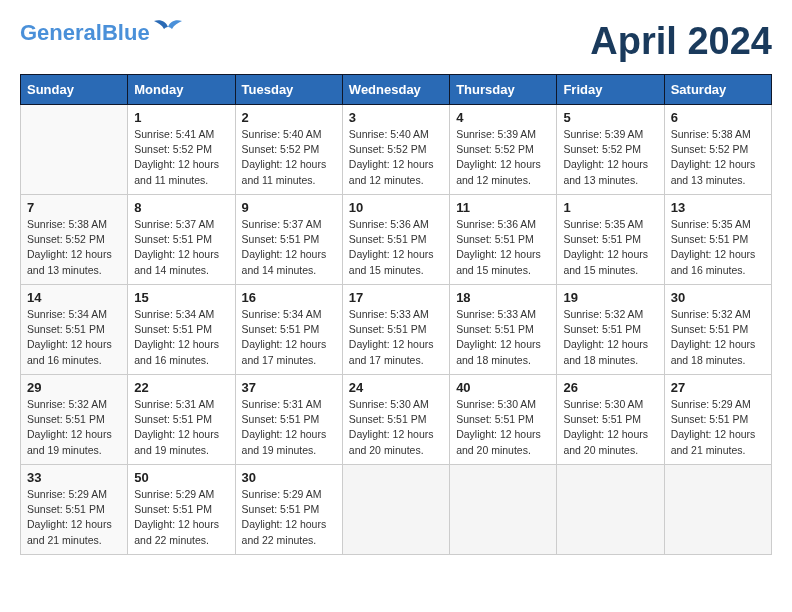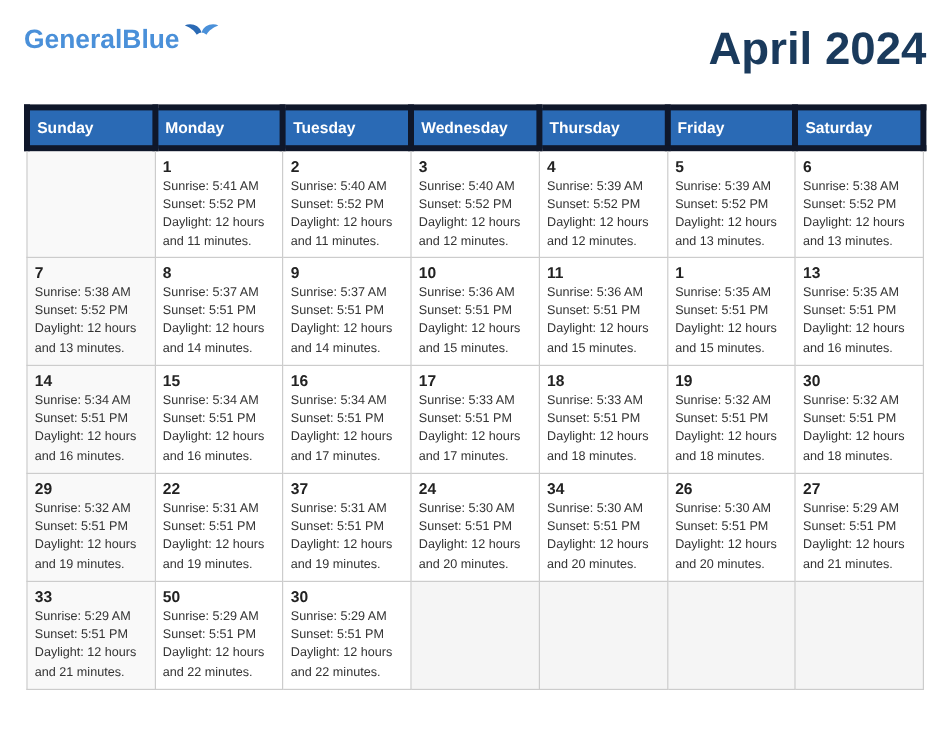--- a/index.html
+++ b/index.html
@@ -7,21 +7,21 @@
       font-family: Arial, sans-serif;
       background: #fff;
       width: 792px;
       min-height: 612px;
       padding: 20px;
     }
     .header {
       display: flex;
       justify-content: space-between;
       align-items: flex-start;
-      margin-bottom: 24px;
+      margin-bottom: 11px;
     }
     .logo {
       display: flex;
       flex-direction: column;
       align-items: flex-start;
     }
     .logo-text {
       font-size: 22px;
       font-weight: bold;
       color: #1a3a5c;
@@ -47,21 +47,21 @@
       border-collapse: collapse;
       font-size: 11px;
     }
     .calendar th {
       background-color: #2a6ab5;
       color: white;
       padding: 7px 6px;
       text-align: left;
       font-size: 13px;
       font-weight: bold;
-      border: 5px solid #0f172a;
+      border: 1px solid #0f172a;
     }
     .calendar td {
       border: 1px solid #ccc;
       padding: 5px 6px;
       vertical-align: top;
       width: 107px;
       height: 90px;
       background: #fff;
     }
     .calendar td.empty {
@@ -285,21 +285,21 @@
 and 19 minutes.</div>
         </td>
         <td>
           <div class="day-num">24</div>
           <div class="day-info" style="white-space: pre-line;">Sunrise: 5:30 AM
 Sunset: 5:51 PM
 Daylight: 12 hours
 and 20 minutes.</div>
         </td>
         <td>
-          <div class="day-num">34</div>
+          <div class="day-num">40</div>
           <div class="day-info" style="white-space: pre-line;">Sunrise: 5:30 AM
 Sunset: 5:51 PM
 Daylight: 12 hours
 and 20 minutes.</div>
         </td>
         <td>
           <div class="day-num">26</div>
           <div class="day-info" style="white-space: pre-line;">Sunrise: 5:30 AM
 Sunset: 5:51 PM
 Daylight: 12 hours

